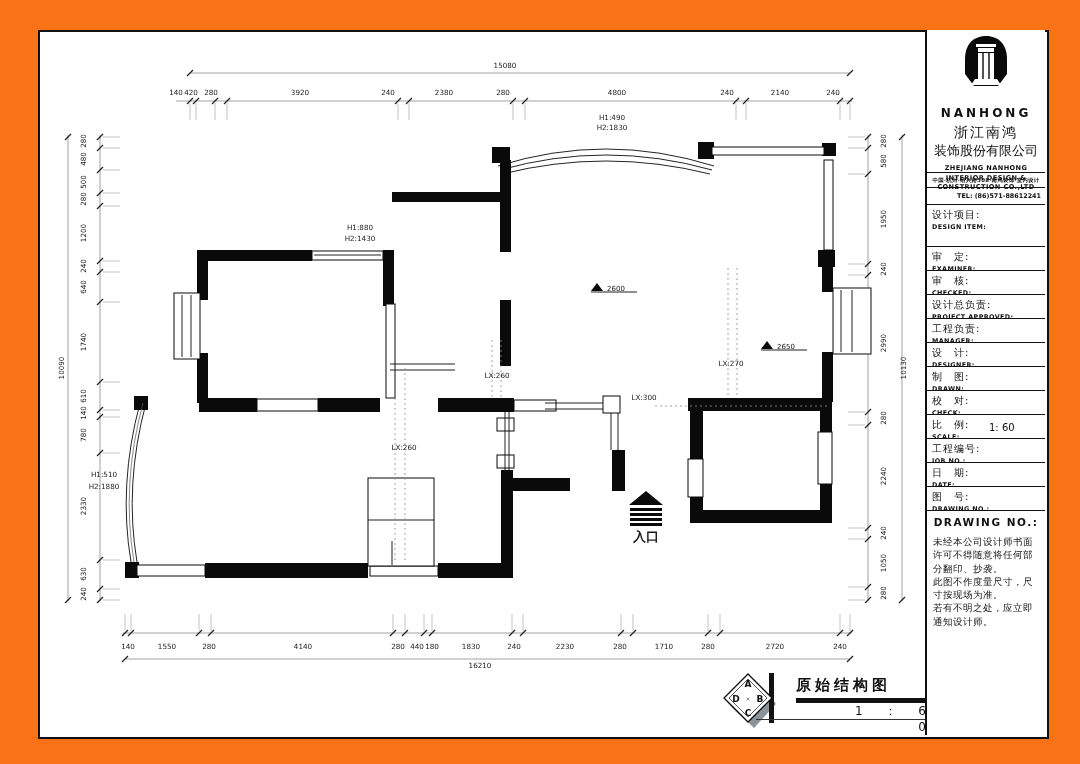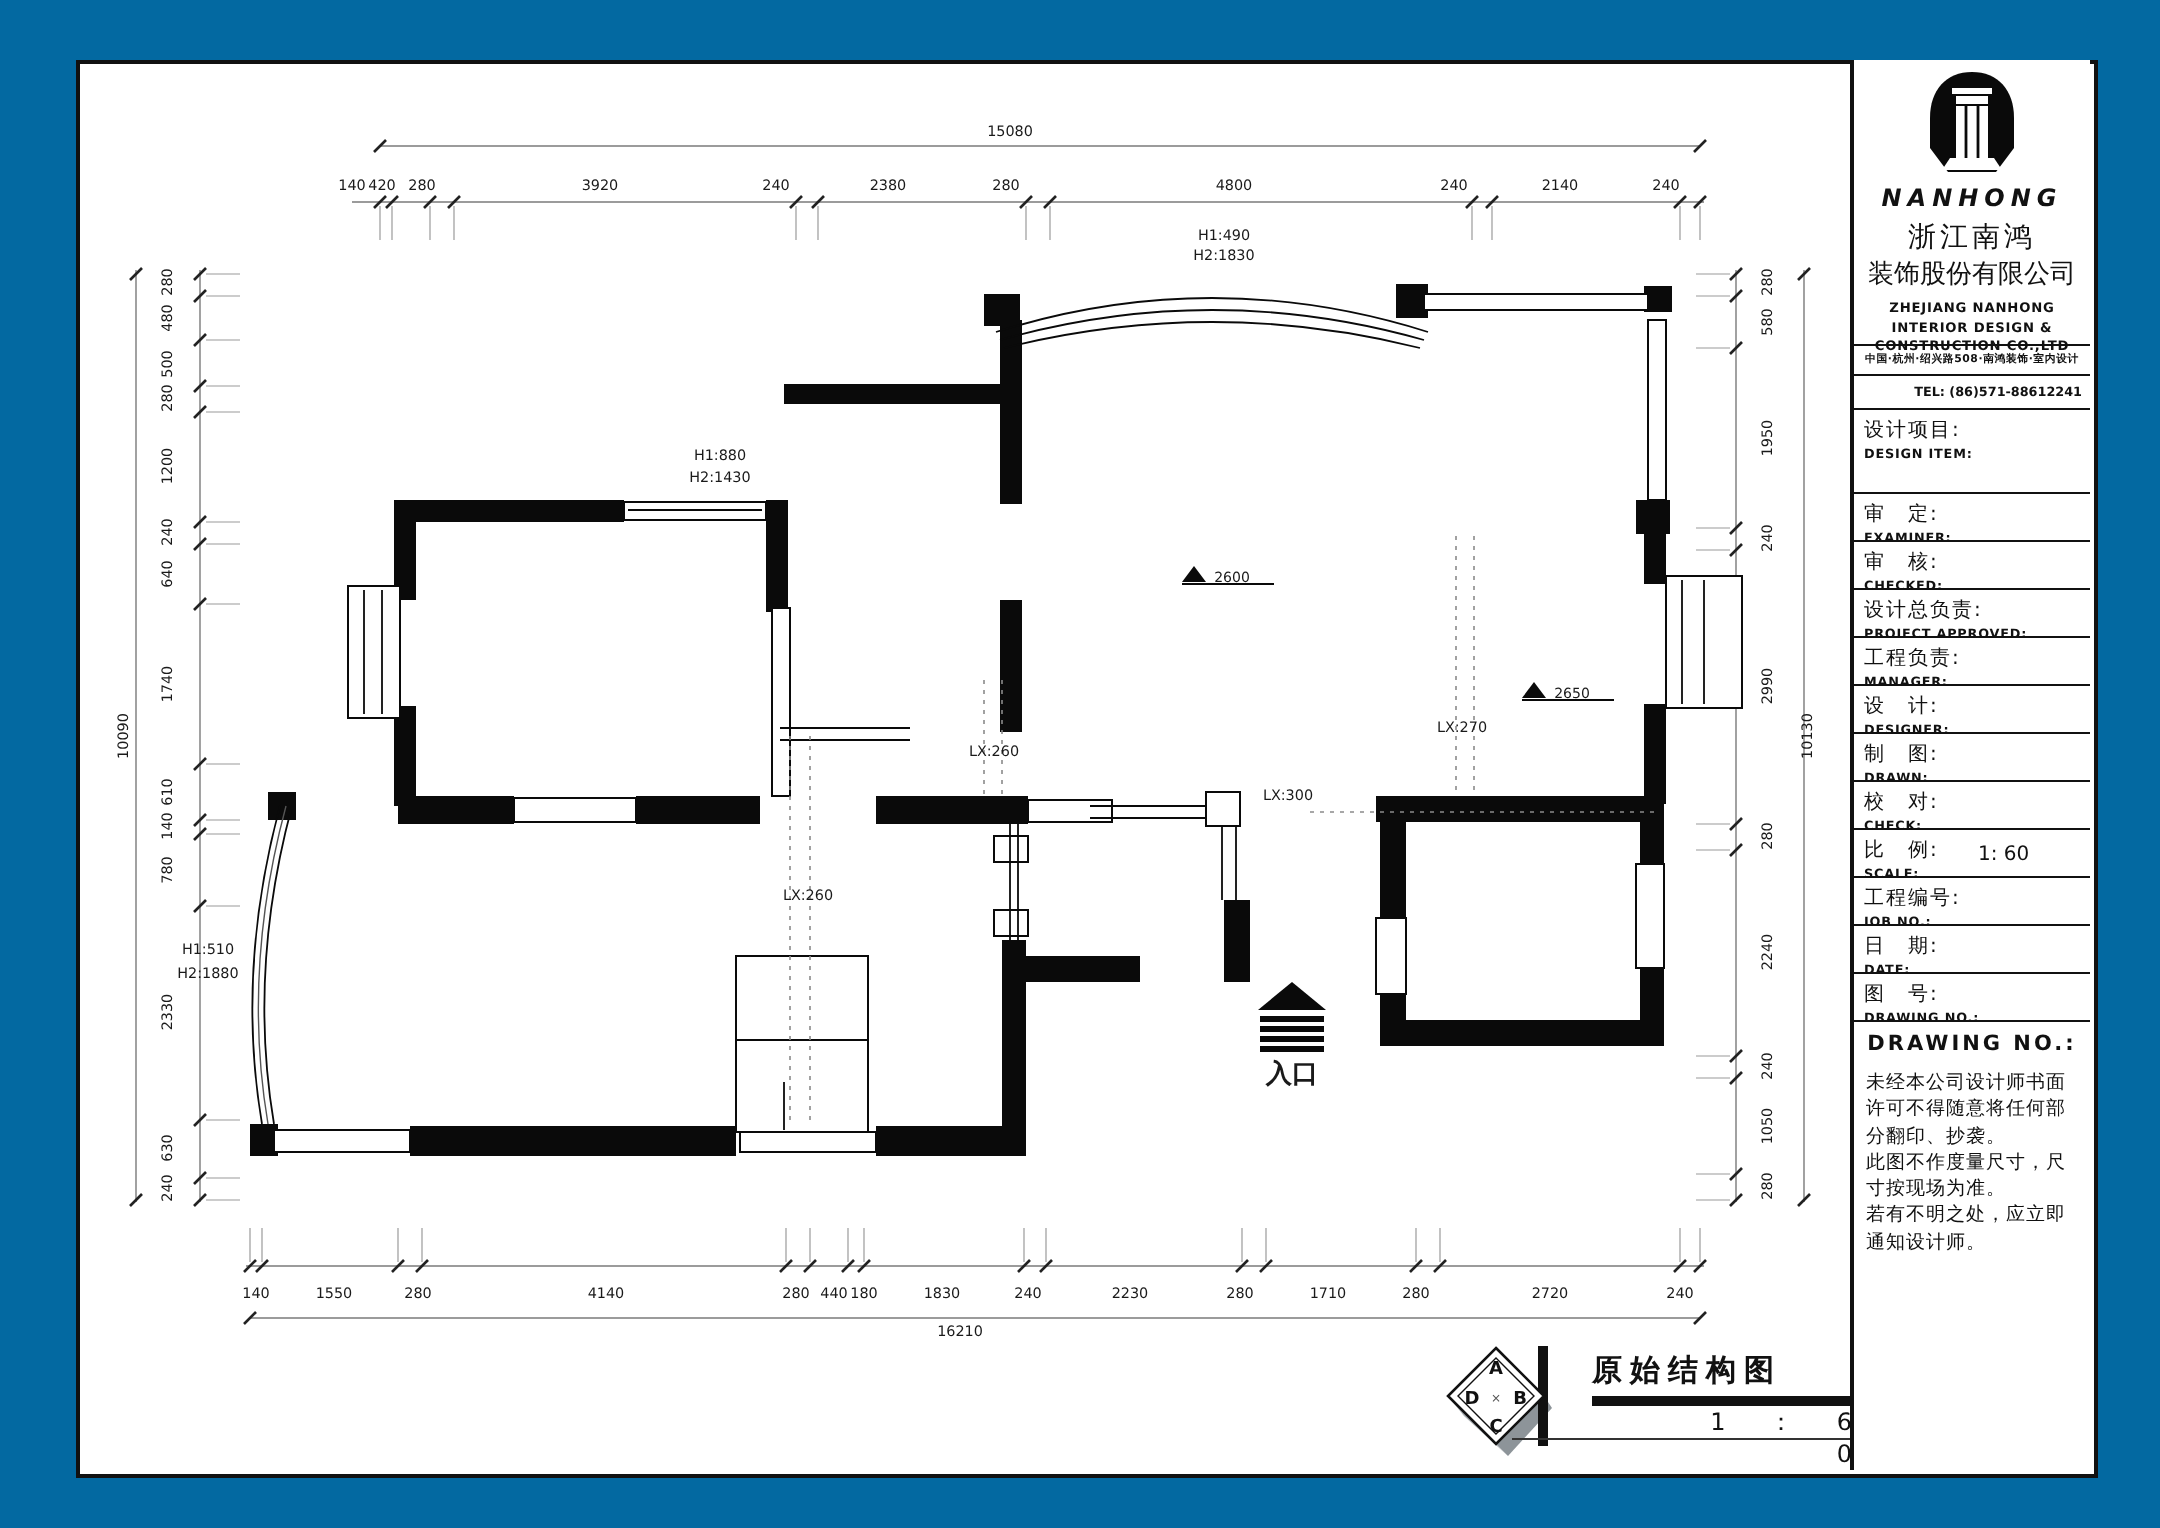--- a/index.html
+++ b/index.html
@@ -1,36 +1,36 @@
 <!DOCTYPE html>
 <html><head>
 <meta charset="utf-8">
 <style>
   html,body{margin:0;padding:0;background:#f4f4f2;width:1080px;height:764px;overflow:hidden;
     font-family:"DejaVu Sans","Liberation Sans",sans-serif;}
-  #page{position:relative;width:1080px;height:764px;background:#0369a1;}
+  #page{position:relative;width:1080px;height:764px;background:#f97316;}
   #frame{position:absolute;left:38px;top:30px;width:1007px;height:705px;border:2px solid #111;background:#fff;}
   
   #plan-svg{position:absolute;left:0;top:0;width:1080px;height:764px;}
   .wall{fill:#0a0a0a;}
   .ww{fill:#ffffff;stroke:#0a0a0a;stroke-width:1;}
   .thin{stroke:#0a0a0a;stroke-width:0.9;fill:none;}
   .lite{stroke:#555;stroke-width:0.7;fill:none;}
   .dash{stroke:#8a8a8a;stroke-width:0.8;fill:none;stroke-dasharray:2,3;}
   .dim{stroke:#7a7a7a;stroke-width:0.7;fill:none;}
   .tick{stroke:#222;stroke-width:1.3;}
   .leader{stroke:#9a9a9a;stroke-width:0.6;}
   .plan-label{fill:#1a1a1a;}
   .mark{fill:#0a0a0a;}
   
   #titleblock{position:absolute;left:925px;top:30px;width:120px;height:705px;background:#fff;
     border-left:2px solid #111;box-sizing:border-box;color:#111;}
   .tb-brand{height:136px;border-bottom:1px solid #111;text-align:center;padding-top:6px;box-sizing:content-box;}
   .tb-logo{display:block;margin:0 auto;}
-  .tb-brandname{font-size:12px;font-weight:bold;letter-spacing:3px;margin-top:6px;font-style:italic;}
+  .tb-brandname{font-size:12px;font-weight:bold;letter-spacing:3px;margin-top:20px;}
   .tb-cn1{font-size:14px;margin-top:4px;letter-spacing:2px;}
   .tb-cn2{font-size:13px;letter-spacing:0px;}
   .tb-en{font-size:6.6px;font-weight:bold;letter-spacing:0.4px;margin-top:4px;line-height:1.45;white-space:pre-line;}
   .tb-addr{height:14px;border-bottom:1px solid #111;font-size:5.4px;font-weight:bold;text-align:center;
     line-height:14px;letter-spacing:0.3px;overflow:hidden;}
   .tb-tel{height:17px;border-bottom:1px solid #111;font-size:6.4px;font-weight:bold;text-align:right;
     line-height:17px;padding-right:4px;box-sizing:border-box;overflow:hidden;}
   .tb-row{position:relative;border-bottom:1px solid #111;padding:3px 0 0 5px;box-sizing:border-box;overflow:hidden;}
   .tb-row.tall{height:56px;} .tb-row.mid{height:42px;} .tb-row.sm{height:24px;}
   .tb-cn{font-size:10px;letter-spacing:1px;}

